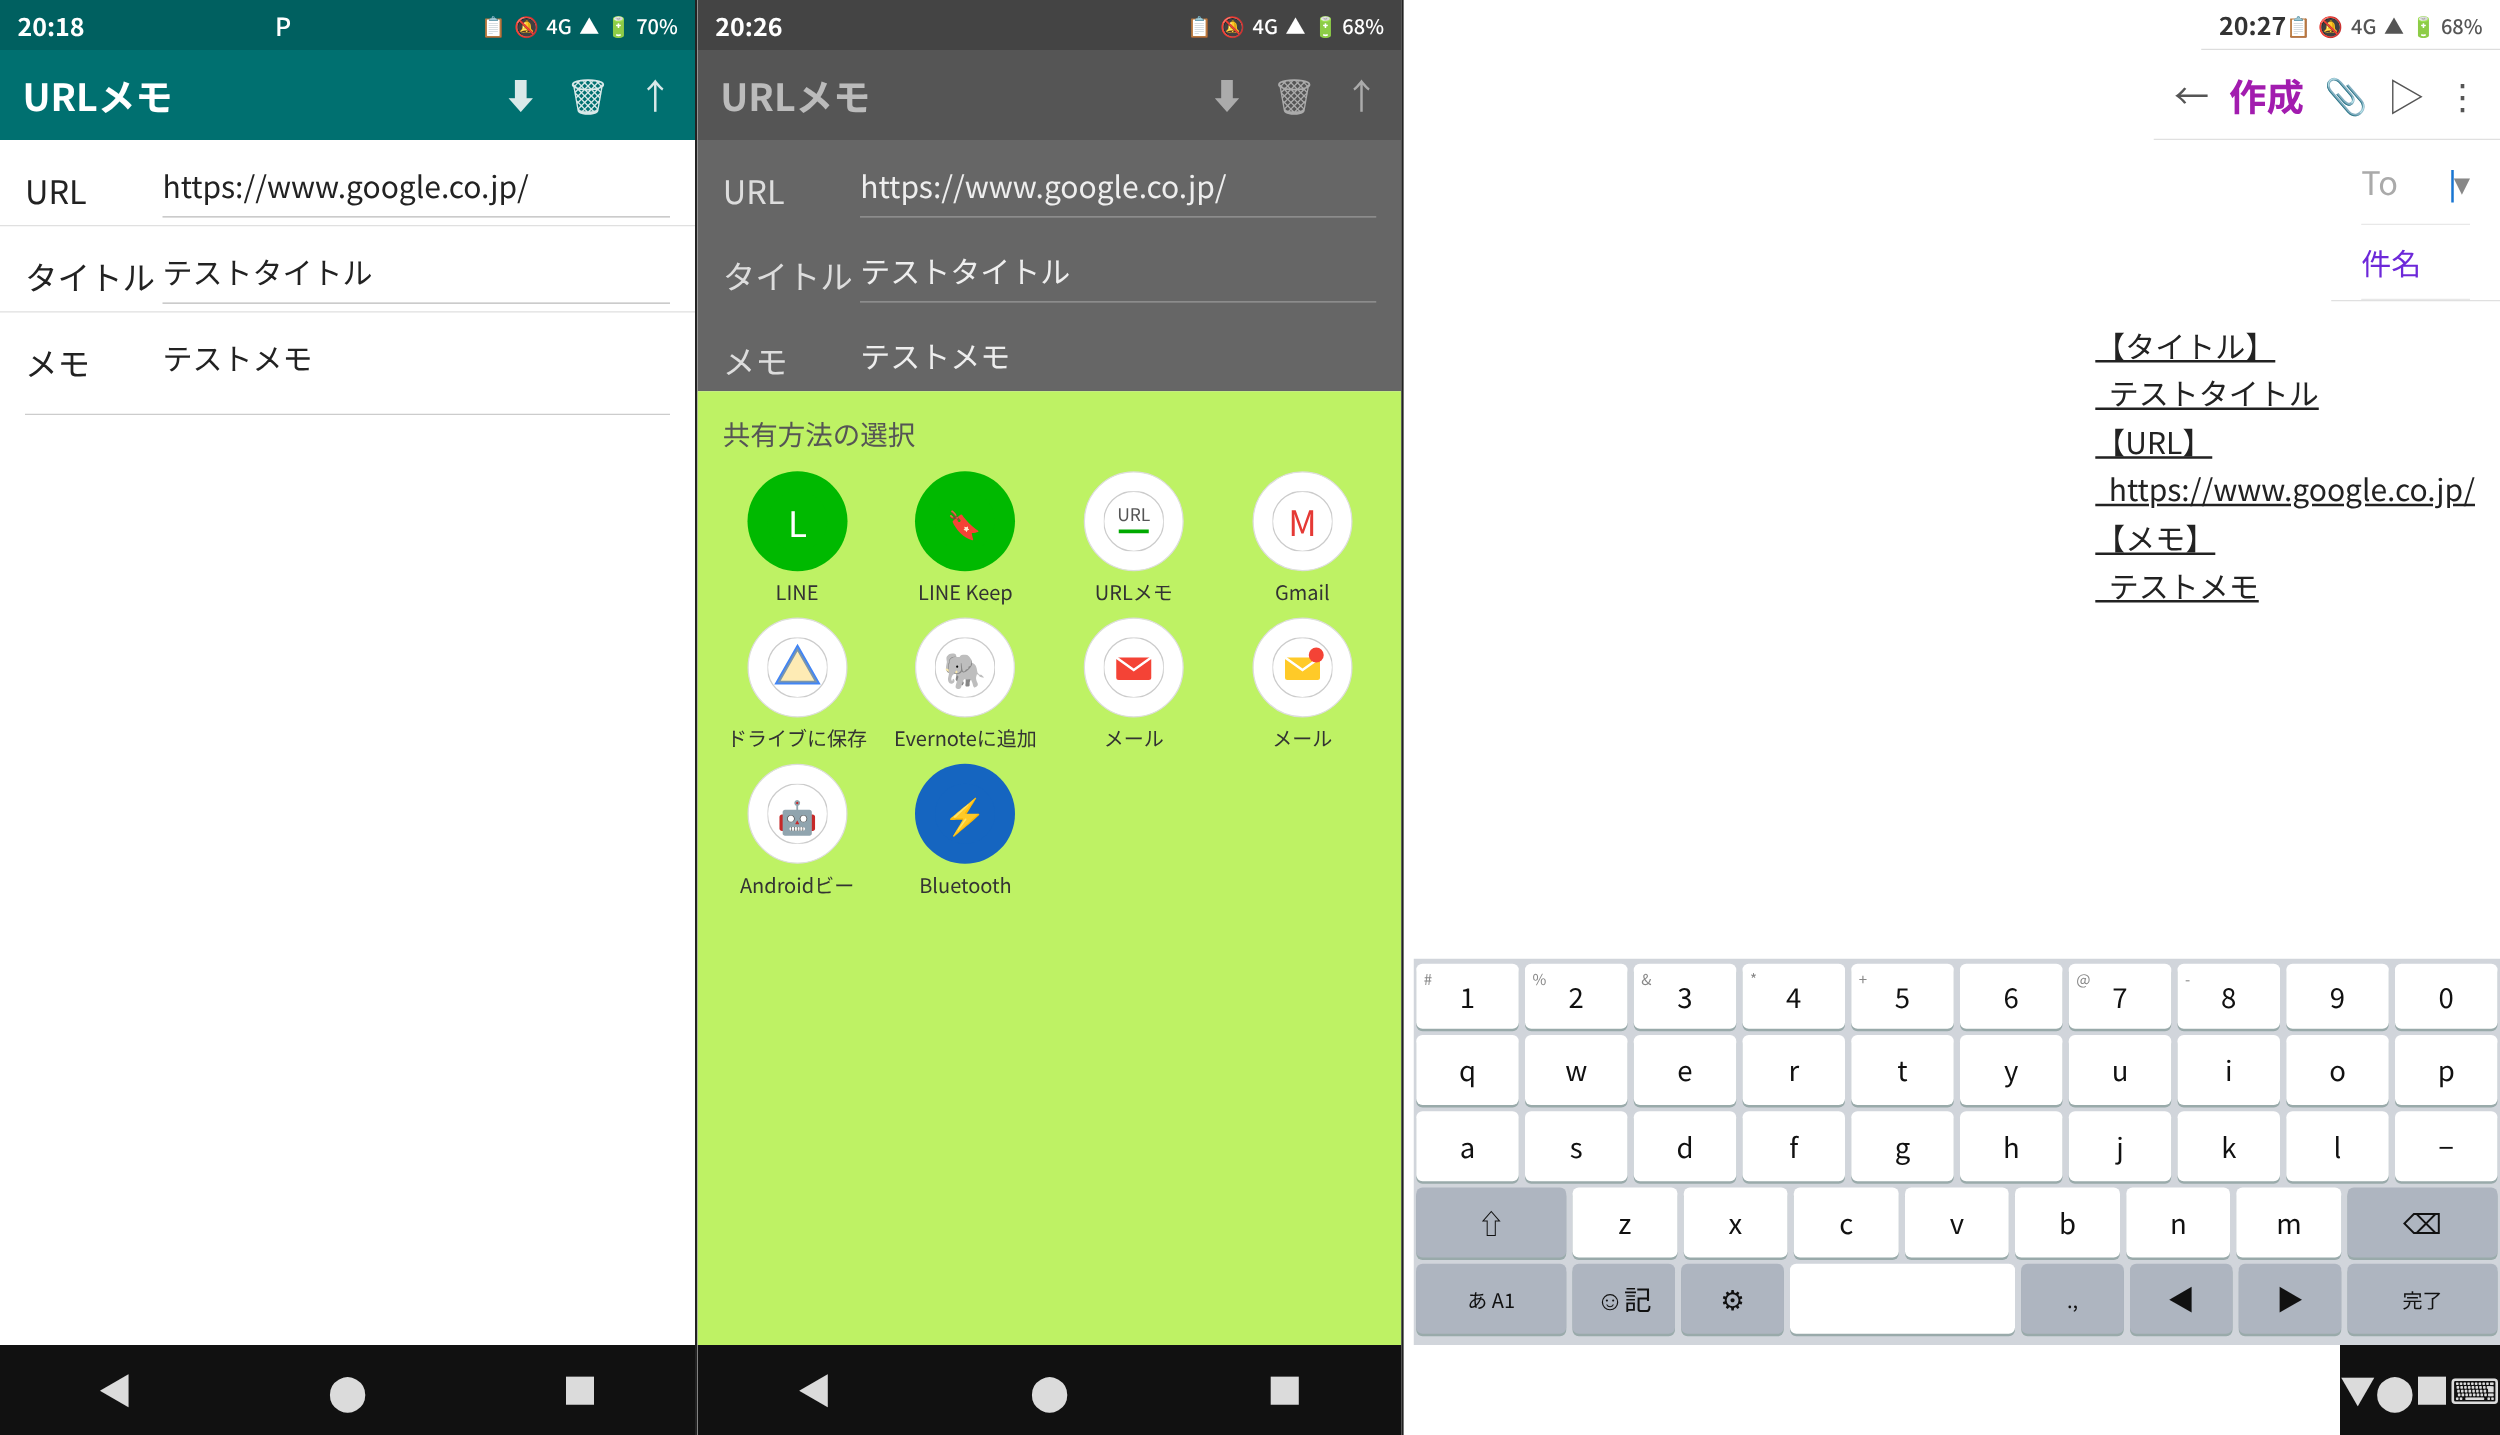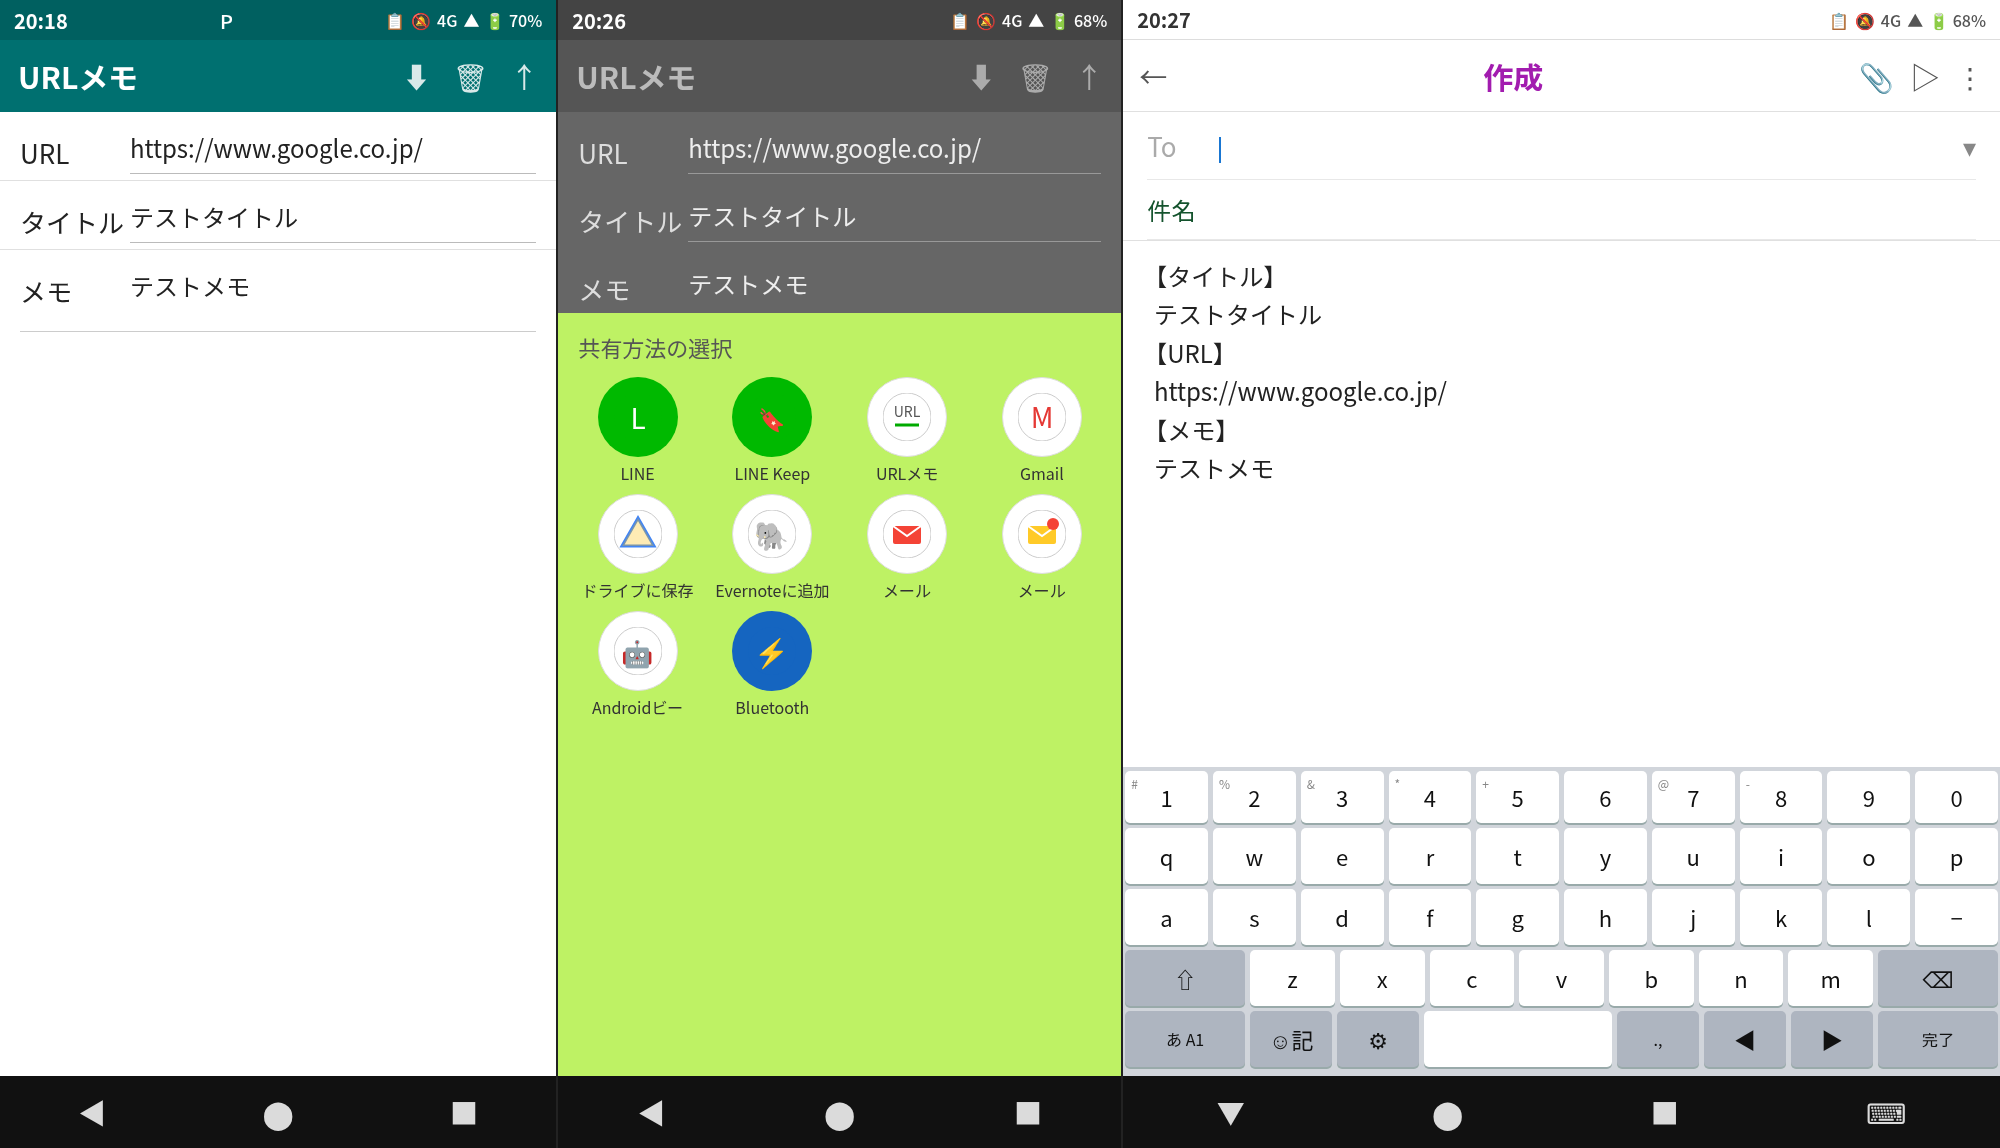--- a/index.html
+++ b/index.html
@@ -17,21 +17,21 @@
     .screen {
       position: relative;
       height: 1148px;
       background: #fff;
       display: flex;
       flex-direction: column;
       overflow: hidden;
     }
     .screen-1 { width: 585px; border-right: 2px solid #222; }
     .screen-2 { width: 592px; border-right: 2px solid #222; }
-    .screen-3 { width: 919px; }
+    .screen-3 { width: 919px; align-items: flex-end; }
 
     
     .status-bar {
       height: 40px;
       background: #006060;
       display: flex;
       align-items: center;
       justify-content: space-between;
       padding: 0 14px;
       color: #fff;
@@ -245,30 +245,31 @@
       cursor: pointer;
     }
     .email-subject-row {
       display: flex;
       align-items: center;
       height: 60px;
       border-bottom: 1px solid #e8e8e8;
     }
     .email-subject-input {
       font-size: 24px;
-      color: #14532d;
+      color: #6d28d9;
       flex: 1;
     }
     .email-body {
       flex: 1;
       padding: 16px 20px;
       font-size: 24px;
       color: #222;
       line-height: 1.6;
       overflow: hidden;
+      text-decoration: underline;
     }
     .email-toolbar-top {
       height: 72px;
       background: #fff;
       border-bottom: 1px solid #e0e0e0;
       display: flex;
       align-items: center;
       padding: 0 16px;
       gap: 16px;
     }

